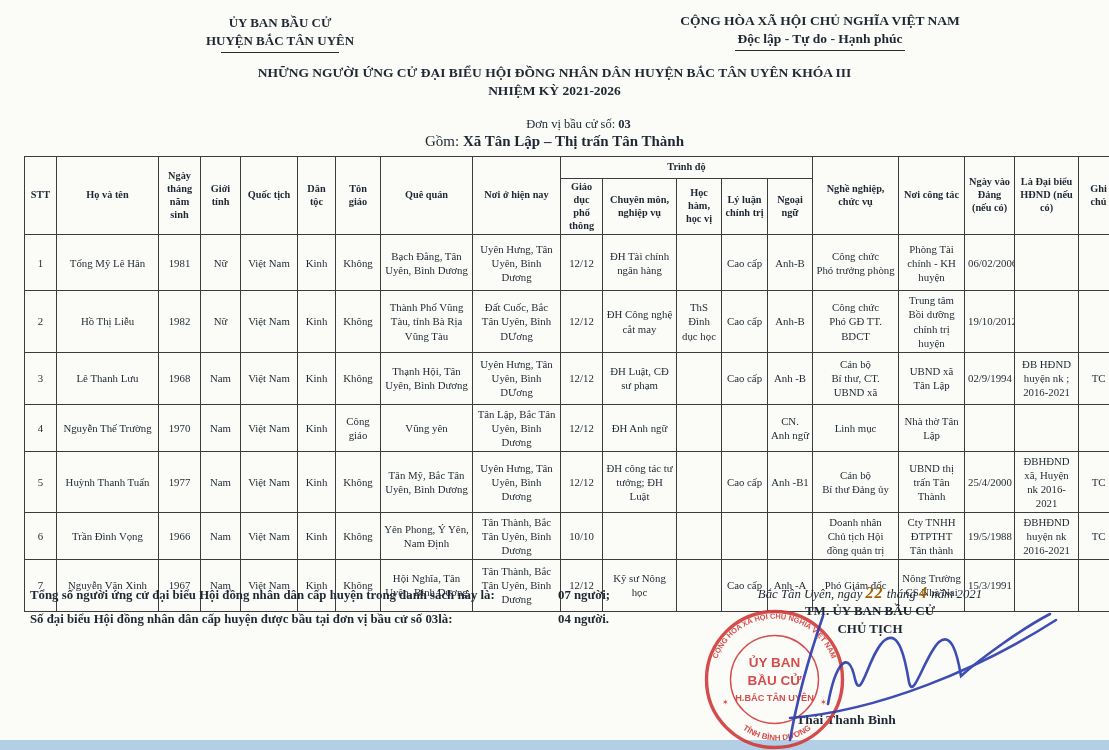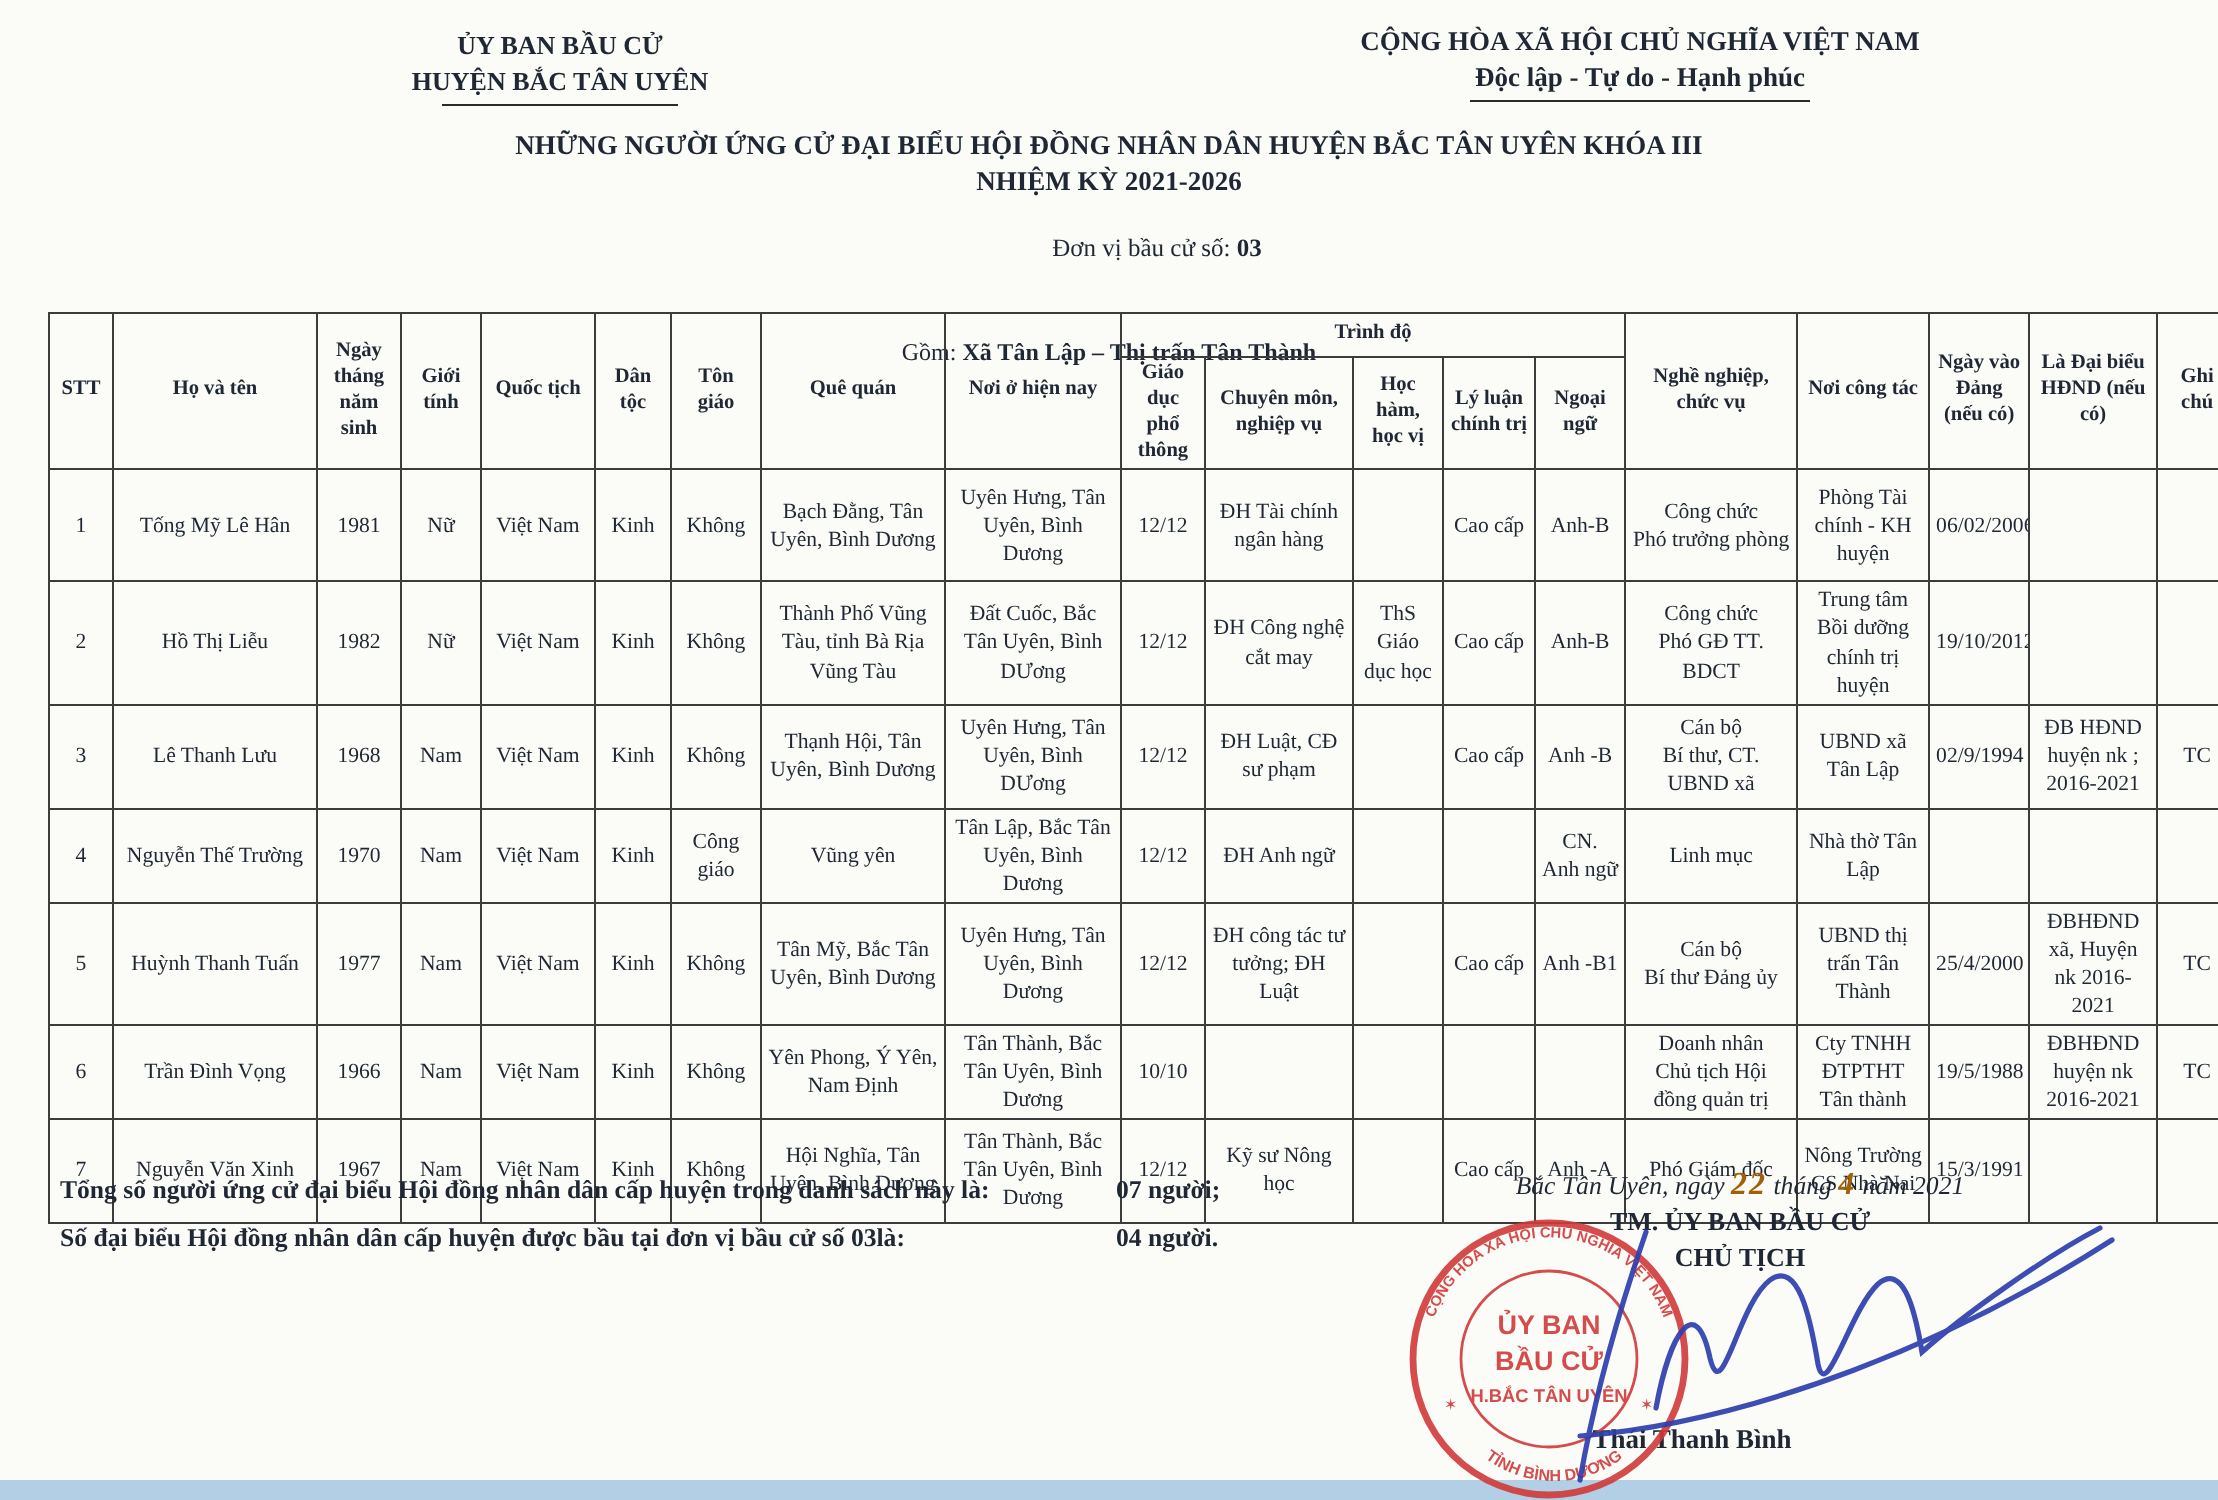--- a/index.html
+++ b/index.html
@@ -16,21 +16,21 @@
 
   
   .org-block { left:110px; top:14px; width:340px; font-size:13px; font-weight:bold; line-height:1.35; }
   .org-underline { width:118px; border-top:1.4px solid #2a2a2a; margin:3px auto 0; }
   .national-block { left:620px; top:12px; width:400px; font-size:13.5px; font-weight:bold; line-height:1.35; }
   .motto { display:inline-block; border-bottom:1.4px solid #2a2a2a; padding:0 2px 2px; }
 
   
   .title-block { left:0; top:64px; width:100%; font-weight:bold; font-size:13.5px; line-height:1.3; }
   .unit-line { left:0; top:117px; width:100%; font-size:12.5px;margin-left:24px; }
-  .scope-line { left:0; top:133px; width:100%; font-size:12px;margin-top:36px; }
+  .scope-line { left:0; top:133px; width:100%; font-size:15px; }
 
   
   table.roster { position:absolute; left:24px; top:156px; width:1062px; border-collapse:collapse; table-layout:fixed; }
   table.roster th, table.roster td {
     border:1px solid #3c3c3c; text-align:center; vertical-align:middle;
     padding:2px 3px; white-space:pre-line; overflow:hidden;
   }
   table.roster th { font-weight:bold; font-size:10.3px; line-height:1.25; }
   table.roster td { font-size:10.8px; line-height:1.3; }
   tr.h1 { height:22px; }
@@ -163,21 +163,21 @@
     <td>Hồ Thị Liễu</td>
     <td>1982</td>
     <td>Nữ</td>
     <td>Việt Nam</td>
     <td>Kinh</td>
     <td>Không</td>
     <td>Thành Phố Vũng Tàu, tỉnh Bà Rịa Vũng Tàu</td>
     <td>Đất Cuốc, Bắc Tân Uyên, Bình DƯơng</td>
     <td>12/12</td>
     <td>ĐH Công nghệ cắt may</td>
-    <td>ThS Giáo dục học</td>
+    <td>ThS Đình dục học</td>
     <td>Cao cấp</td>
     <td>Anh-B</td>
     <td>Công chức
 Phó GĐ TT. BDCT</td>
     <td>Trung tâm Bồi dưỡng chính trị huyện</td>
     <td>19/10/2012</td>
     <td></td>
     <td></td>
   </tr>
       <tr>

